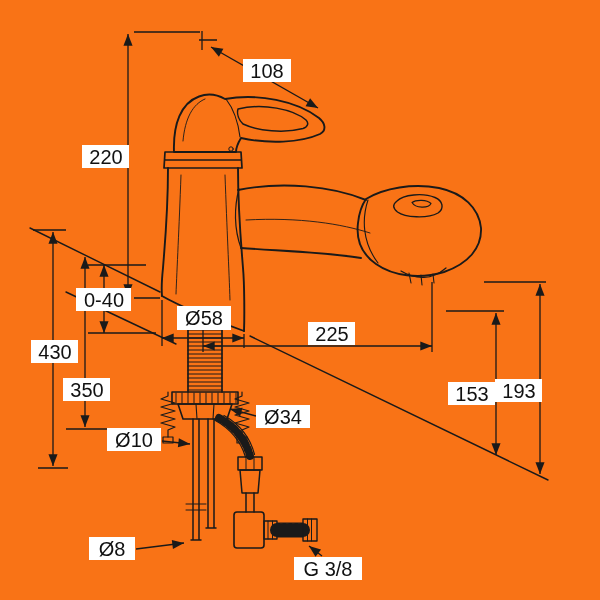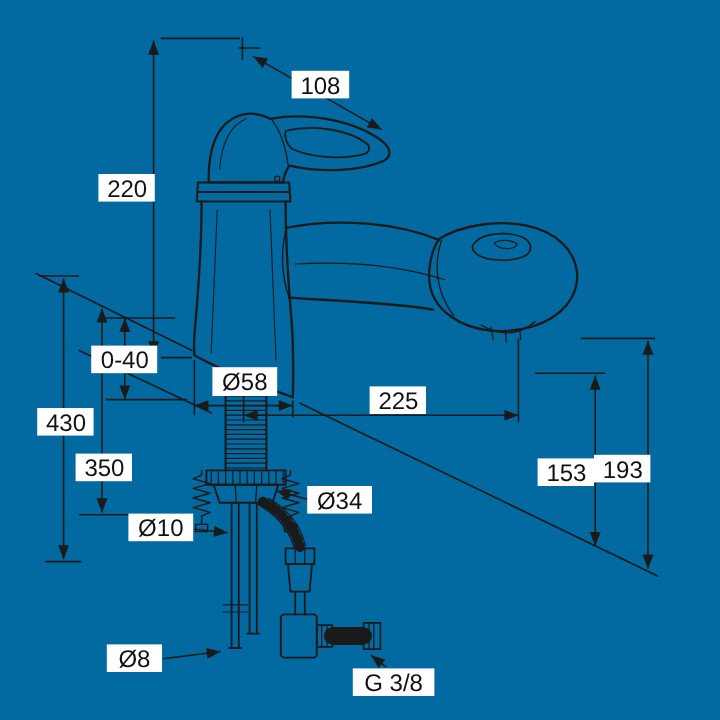--- a/index.html
+++ b/index.html
@@ -1,17 +1,17 @@
 <!DOCTYPE html>
 <html><head>
 <meta charset="utf-8">
 <style>
   html,body{margin:0;padding:0;background:#fff;}
   .stage{
-    width:600px;height:600px;background:#0369a1;position:relative;overflow:hidden;
+    width:600px;height:600px;background:#f97316;position:relative;overflow:hidden;
     font-family:"Liberation Sans", sans-serif;
   }
   svg{display:block;}
   .art path, .art rect, .art circle{stroke:#1a1a1a;fill:none;stroke-linecap:round;stroke-linejoin:round;}
   .dims path{stroke:#1a1a1a;fill:none;stroke-width:1.3;stroke-linecap:butt;}
   .labels text{
     font-family:"Liberation Sans","DejaVu Sans",sans-serif;
     font-size:20px;fill:#111111;text-anchor:middle;
   }
   .labels rect{fill:#ffffff;stroke:none;}

